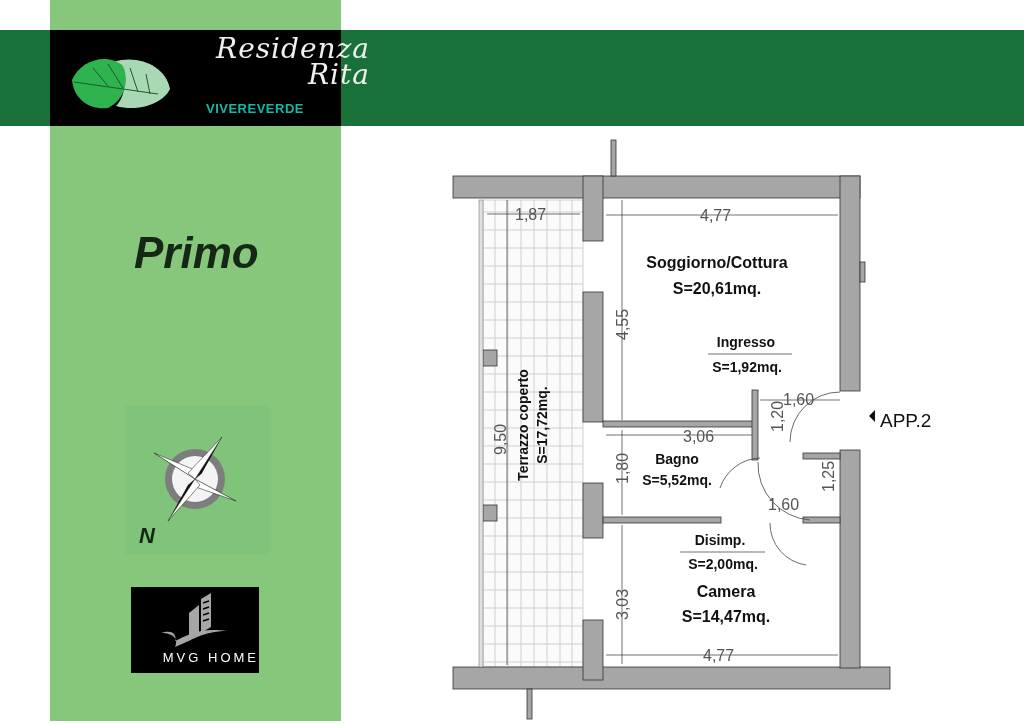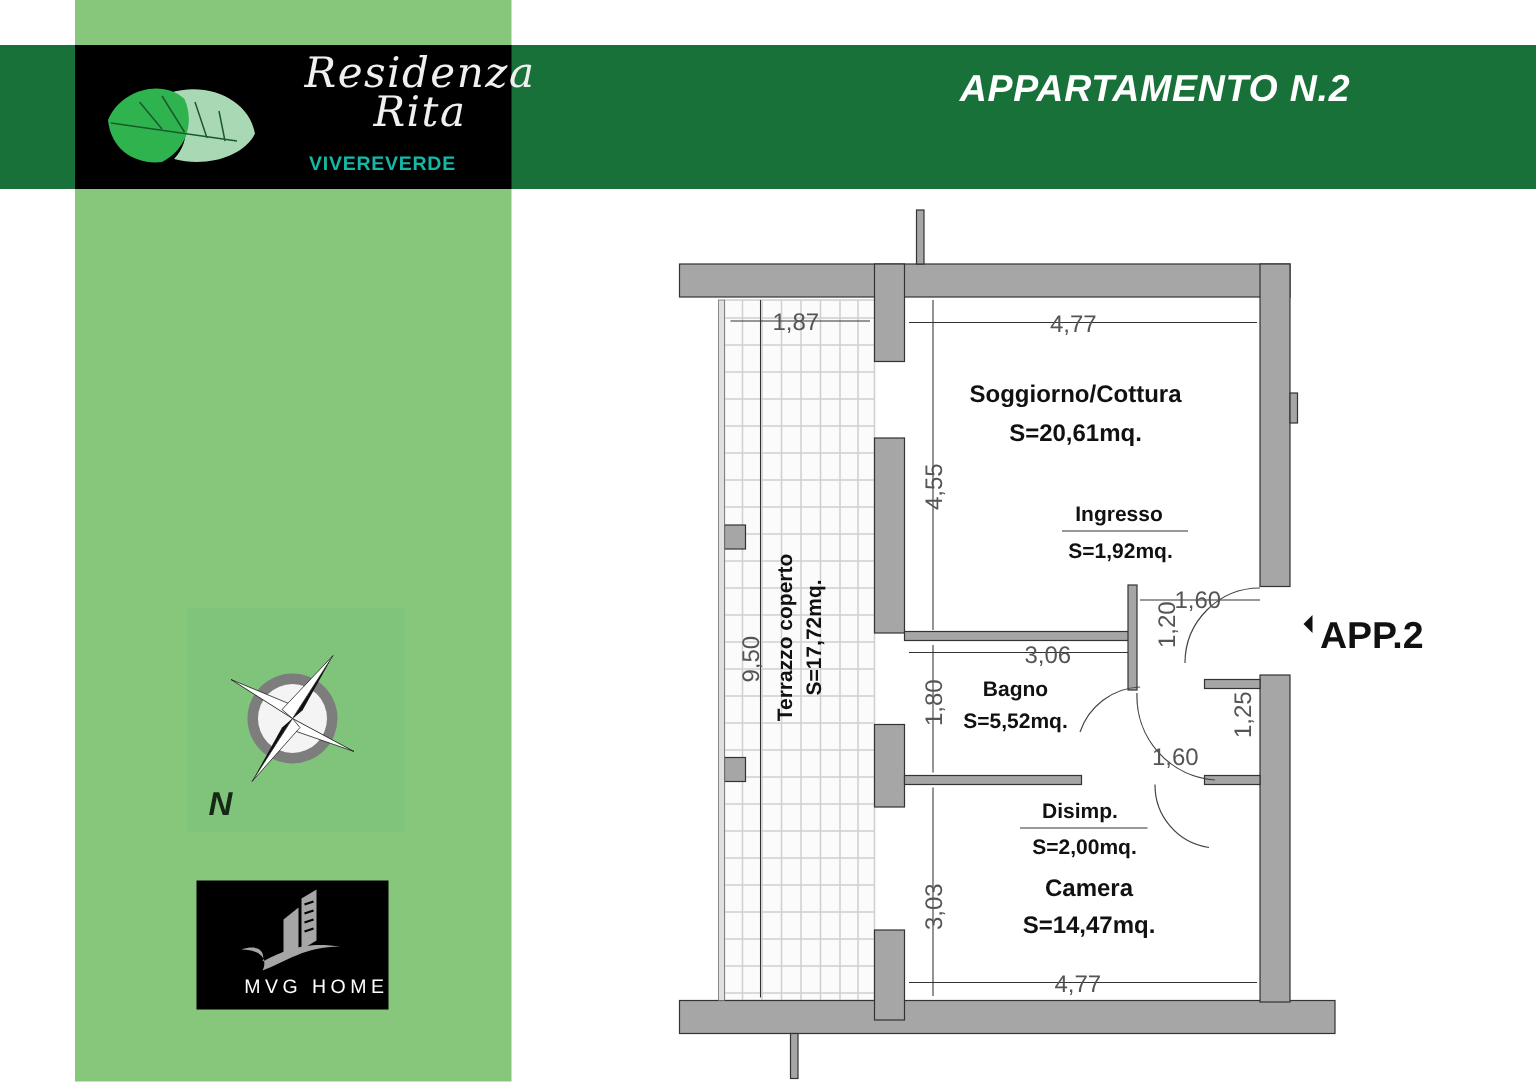--- a/index.html
+++ b/index.html
@@ -1,36 +1,36 @@
 <!DOCTYPE html>
 <html><head>
   <meta charset="utf-8">
   <style>
     * { margin: 0; padding: 0; box-sizing: border-box; }
     body { width: 1024px; height: 723px; background: #ffffff; position: relative; overflow: hidden; font-family: "Liberation Sans", sans-serif; }
     .side-panel { position: absolute; left: 50px; top: 0; width: 291px; height: 721px; background: #86c77c; }
     .top-band { position: absolute; left: 0; top: 30px; width: 1024px; height: 96px; background: #19713a; }
     .logo-box { position: absolute; left: 50px; top: 30px; width: 291px; height: 96px; background: #000; }
-    .logo-script { position: absolute; left: 140px; top: 6px; color: #f0f0f0; font-family: "DejaVu Serif", serif; font-style: italic; font-size: 28px; line-height: 26px; text-align: center; width: 180px; letter-spacing: 1px; }
+    .logo-script { position: absolute; left: 140px; top: 6px; color: #f0f0f0; font-family: "DejaVu Serif", serif; font-style: italic; font-size: 28px; line-height: 26px; text-align: right; width: 180px; letter-spacing: 1px; }
     .logo-script span { display: block; }
     .logo-sub { position: absolute; left: 156px; top: 71px; color: #14b8a6; font-weight: bold; font-size: 13px; letter-spacing: 0.5px; }
     .leaf { position: absolute; left: 18px; top: 24px; }
     .title-block { position: absolute; left: 560px; top: 40px; width: 420px; text-align: center; color: #fff; font-weight: bold; font-style: italic; font-size: 25px; line-height: 38px; letter-spacing: 0.5px; }
     .floor-title { position: absolute; left: 134px; top: 218px; color: #152816; font-weight: bold; font-style: italic; font-size: 44px; line-height: 70px; }
     .compass-wrap { position: absolute; left: 125px; top: 405px; width: 145px; height: 150px; background: #7fc47a; }
     .compass { position: absolute; left: 25px; top: 30px; }
     .north { position: absolute; left: 14px; top: 118px; color: #152816; font-weight: bold; font-style: italic; font-size: 22px; }
     .mvg { position: absolute; left: 131px; top: 587px; width: 128px; height: 86px; background: #000; }
     .mvg-label { position: absolute; left: 0; bottom: 8px; width: 100%; text-align: right; color: #fff; font-weight: normal; font-size: 13px; letter-spacing: 3px; }
     .plan { position: absolute; left: 0; top: 0; }
     .plan text { font-family: "Liberation Sans", sans-serif; }
     .dim { fill: #555; font-size: 16px; }
     .room { fill: #111; font-size: 16px; font-weight: bold; }
     .room-s { fill: #111; font-size: 14px; font-weight: bold; }
-    .app { position: absolute; left: 860px; top: 410px; font-weight: bold; font-size: 25px; color: #111; }
+    .app { position: absolute; left: 860px; top: 410px; font-weight: normal; font-size: 19px; color: #111; }
   </style>
 </head>
 <body>
 
 <div class="side-panel"></div>
 <div class="top-band"></div>
 
 <div class="logo-box">
   <svg class="leaf" width="110" height="60" viewBox="0 0 110 60">
     <path d="M45 8 C70 0 98 12 102 35 C95 50 70 58 48 52 C60 40 58 20 45 8 Z" fill="#a9d9b4"></path>
@@ -38,24 +38,24 @@
     <path d="M6 28 L90 40 M25 14 L40 32 M40 10 L55 34 M62 14 L70 38 M78 20 L82 40" stroke="#1a5a2a" stroke-width="1" fill="none"></path>
   </svg>
   <div class="logo-script">
     <span>Residenza</span>
     <span>Rita</span>
   </div>
   <div class="logo-sub">VIVEREVERDE</div>
 </div>
 
 <div class="title-block">
-  <div>APPARTAMENTO N.2</div>
 </div>
 
 <div class="floor-title">
+  <div>Primo</div>
 </div>
 
 <div class="compass-wrap">
   <svg class="compass" width="90" height="90" viewBox="0 0 90 90">
     <circle cx="45" cy="44" r="30" fill="#7d7d7d"></circle>
     <circle cx="45" cy="44" r="23" fill="#f4f4f4"></circle>
     <polygon points="4,18 45,44 38,36" fill="#111"></polygon>
     <polygon points="4,18 45,44 52,38" fill="#fff" stroke="#111" stroke-width="0.5"></polygon>
     <polygon points="72,2 45,44 52,38" fill="#111"></polygon>
     <polygon points="72,2 45,44 38,38" fill="#fff" stroke="#111" stroke-width="0.5"></polygon>

